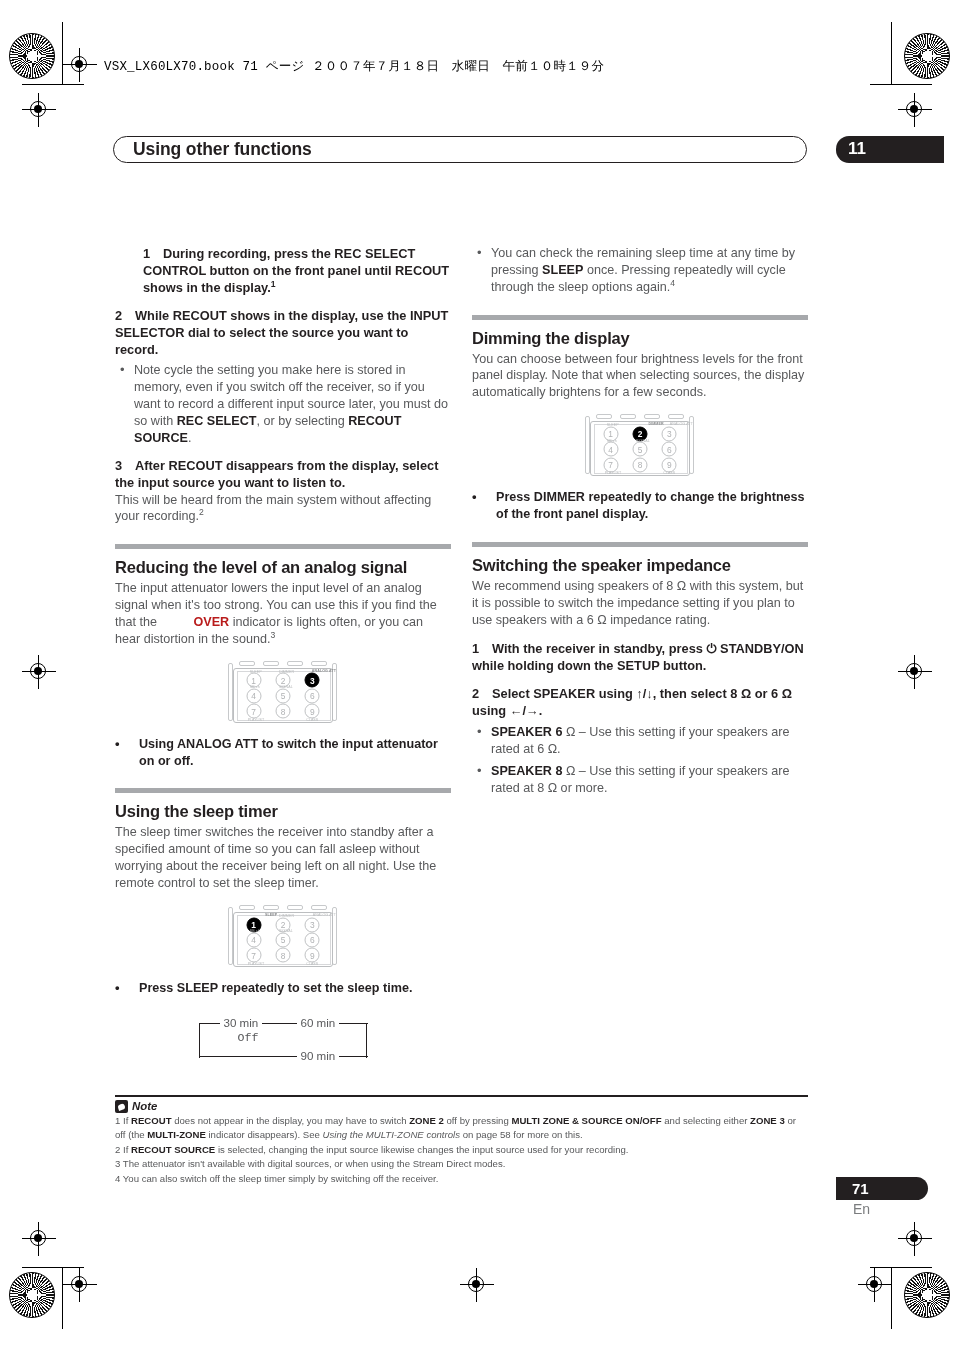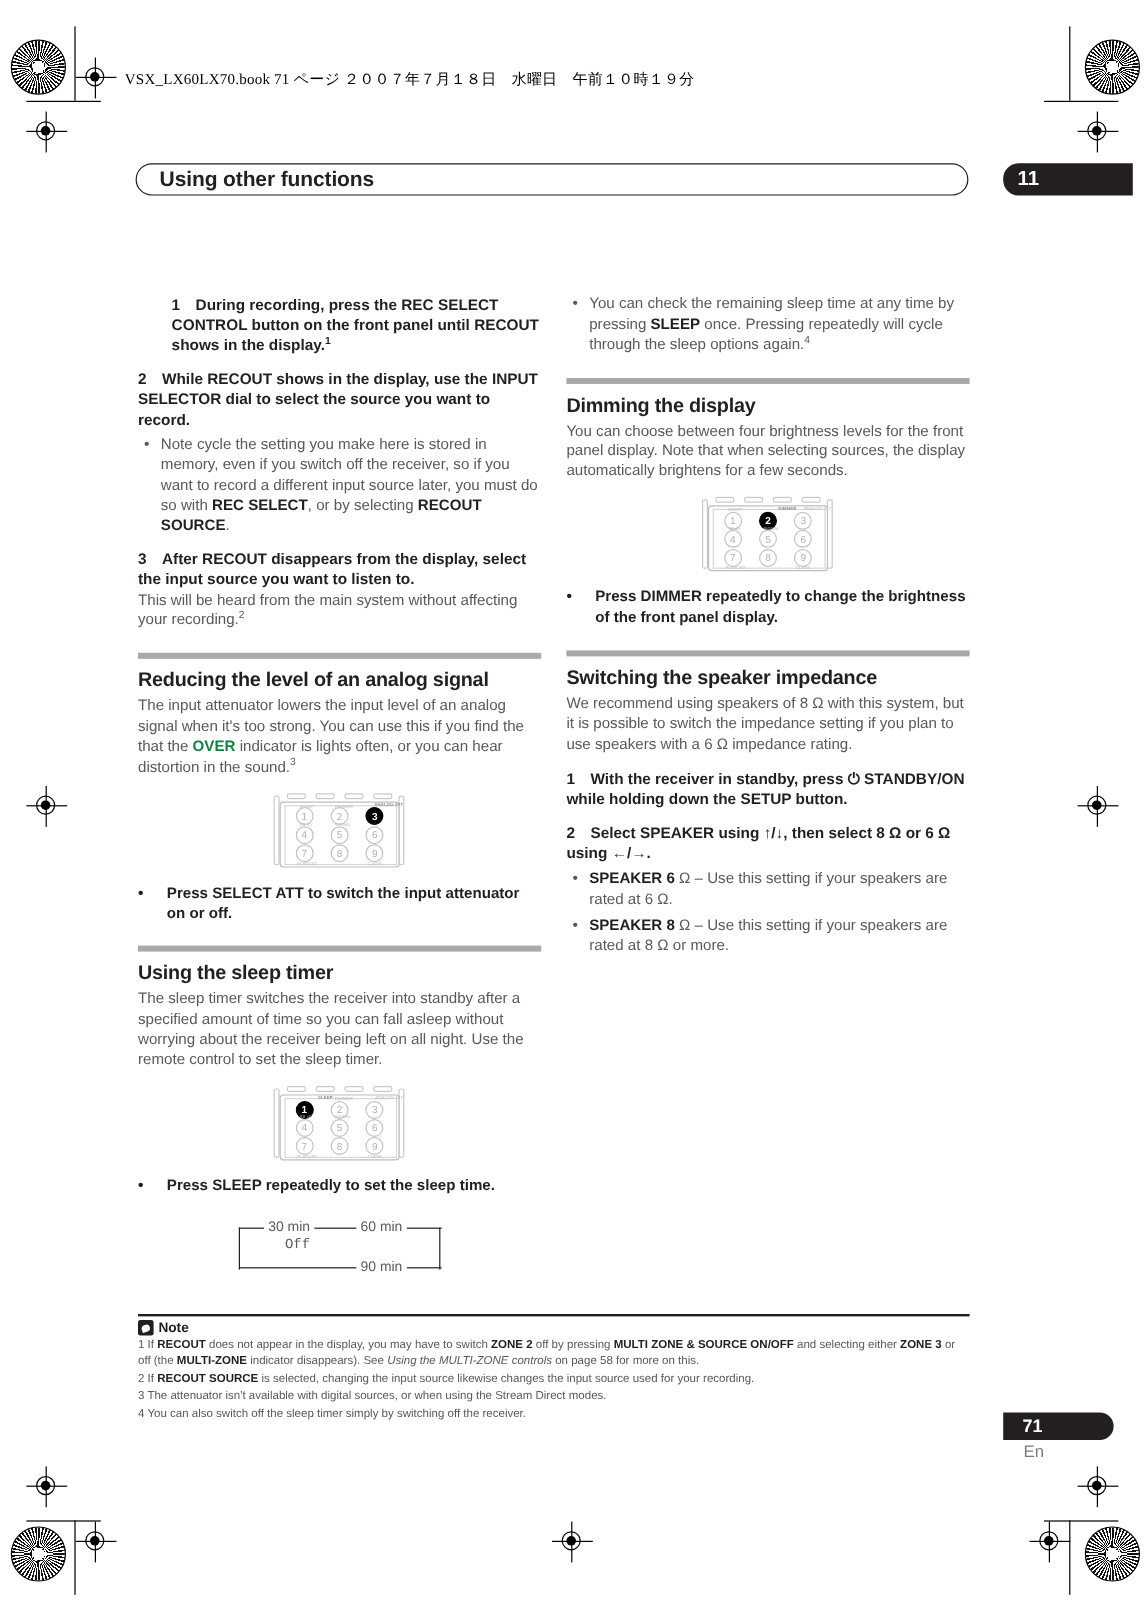--- a/index.html
+++ b/index.html
@@ -33,21 +33,21 @@
       radial-gradient(circle at 50% 50%, #fff 0 5px, transparent 5px),
       repeating-conic-gradient(#111 0deg 4deg, #fff 4deg 8deg);
     border:1px solid #000; box-sizing:border-box;
   }
   .cornerline { position:absolute; background:#000; }
 
   
   .bookline {
     position:absolute; left:104px; top:58px;
     font-size:12.5px; letter-spacing:.2px; color:#000;
-    white-space:nowrap; font-family:Liberation Serif, serif;
+    white-space:nowrap; font-family:Liberation Mono, monospace;
   }
 
   
   .chapter-bar {
     position:absolute; left:113px; top:136px; width:694px; height:27px;
     border:1.6px solid #231f20; border-radius:14px; box-sizing:border-box;
   }
   .chapter-title {
     position:absolute; left:133px; top:139px;
     font-size:17.5px; font-weight:bold; color:#231f20; letter-spacing:-0.1px;
@@ -69,21 +69,21 @@
   h2.section {
     font-size:16.5px; font-weight:bold; color:#231f20;
     margin:0 0 3px 0; letter-spacing:-0.2px; line-height:1.15;
   }
   .rule {
     height:5px; background:#a7a9ac; margin:19px 0 9px 0;
   }
   .body {
     font-size:12.6px; line-height:1.34; color:#58595b;
   }
-  .body b, .num-step b { color:#15803d; }
+  .body b, .num-step b { color:#b91c1c;margin-left:33px; }
   .step {
     font-size:12.8px; font-weight:bold; color:#231f20; line-height:1.33;
     margin-top:11px;
   }
   .step .n { display:inline-block; min-width:20px; }
   .step.first { margin-top:0;margin-left:28px; }
   .after { font-size:12.6px; line-height:1.34; color:#58595b; }
 
   ul.bul { list-style:none; margin:4px 0 0 0; padding:0; }
   ul.bul li {
@@ -155,21 +155,21 @@
     position:relative; width:185px; height:54px; margin:18px auto 0 auto;
     font-size:11.6px; color:#58595b;
   }
   .cycle .lbl { position:absolute; background:#fff; padding:0 4px; }
   .cycle .ln { position:absolute; background:#231f20; }
 
   
   .note-wrap { position:absolute; left:115px; top:1095px; width:693px; }
   .note-rule { height:2.4px; background:#231f20; }
   .note-head {
-    display:flex; align-items:center; gap:4px; margin-top:3px;
+    display:flex; gap:4px; margin-top:3px;font-style:italic;
   }
   .note-icon {
     width:13px; height:13px; background:#231f20; border-radius:2px;
     position:relative;
   }
   .note-icon:after {
     content:""; position:absolute; left:3px; top:3.5px; width:7px; height:6px;
     background:#fff; border-radius:50% 50% 50% 0; transform:rotate(-18deg);
   }
   .note-title { font-size:11.4px; font-weight:bold; color:#231f20; }
@@ -349,21 +349,21 @@
             <div class="circle">8</div>
           </div>
         <div class="key">
             <div class="tagb">CLASS</div>
             <div class="circle">9</div>
           </div>
       </div>
     </div>
 
     <ul class="bul bold" style="margin-top:13px;">
-      <li>Press SELECT ATT to switch the input attenuator on or off.</li>
+      <li>Using ANALOG ATT to switch the input attenuator on or off.</li>
     </ul>
 
     <div class="rule"></div>
     <h2 class="section">Using the sleep timer</h2>
     <div class="body">The sleep timer switches the receiver into standby after a specified amount of time so you can fall asleep without worrying about the receiver being left on all night. Use the remote control to set the sleep timer.</div>
 
     <div class="remote">
       <div class="toprow">
           <span></span>
           <span></span>

